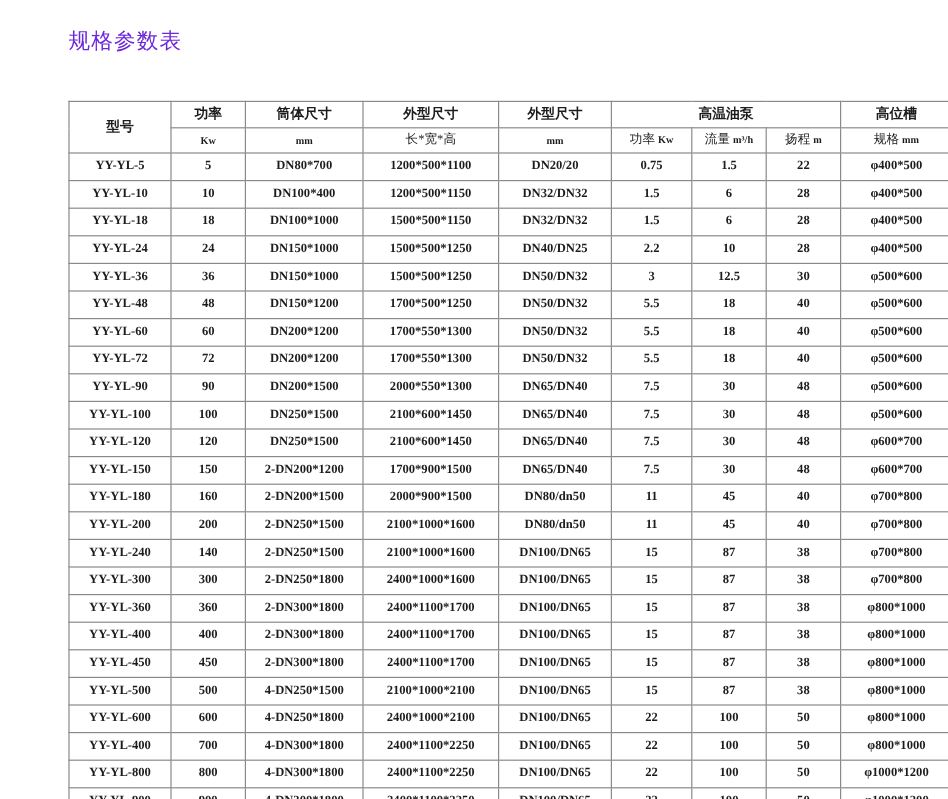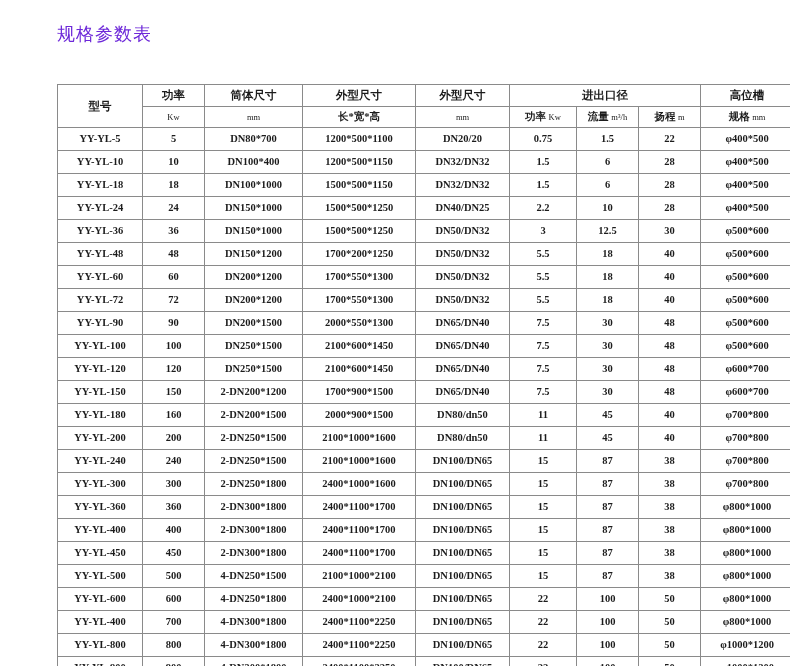--- a/index.html
+++ b/index.html
@@ -61,26 +61,26 @@
   table.spec thead th.unit-row {
     height: 20px;
     font-size: 10px;
   }
   .hdr-main {
     font-size: 11.5px;
     font-weight: bold;
   }
   .unit-small {
     font-size: 8.5px;
-    font-weight: normal;
+    font-weight: bold;
     letter-spacing: 0;
   }
   .unit-cn {
     font-size: 10.5px;
-    font-weight: bold;
+    font-weight: normal;
   }
   table.spec tbody td {
     height: 22px;
     font-size: 10.5px;
     font-weight: bold;
     font-family: "Liberation Serif", "DejaVu Serif", serif;
   }
   
   col.c-model  { width: 85px; }
   col.c-power  { width: 62px; }
@@ -112,21 +112,21 @@
           <col class="c-head">
           <col class="c-tank">
       </colgroup>
       <thead>
         <tr>
           <th rowspan="2" class="hdr-main">型号</th>
           <th class="hdr-main">功率</th>
           <th class="hdr-main">筒体尺寸</th>
           <th class="hdr-main">外型尺寸</th>
           <th class="hdr-main">外型尺寸</th>
-          <th colspan="3" class="hdr-main">进出口径</th>
+          <th colspan="3" class="hdr-main">高温油泵</th>
           <th class="hdr-main">高位槽</th>
         </tr>
         <tr>
           <th class="unit-row">
             <span class="unit-small">Kw</span>
           </th>
           <th class="unit-row">
             <span class="unit-small">mm</span>
           </th>
           <th class="unit-row">
@@ -206,21 +206,21 @@
             <td>DN50/DN32</td>
             <td>3</td>
             <td>12.5</td>
             <td>30</td>
             <td>φ500*600</td>
           </tr>
           <tr>
             <td>YY-YL-48</td>
             <td>48</td>
             <td>DN150*1200</td>
-            <td>1700*200*1250</td>
+            <td>1700*500*1250</td>
             <td>DN50/DN32</td>
             <td>5.5</td>
             <td>18</td>
             <td>40</td>
             <td>φ500*600</td>
           </tr>
           <tr>
             <td>YY-YL-60</td>
             <td>60</td>
             <td>DN200*1200</td>
@@ -303,21 +303,21 @@
             <td>2-DN250*1500</td>
             <td>2100*1000*1600</td>
             <td>DN80/dn50</td>
             <td>11</td>
             <td>45</td>
             <td>40</td>
             <td>φ700*800</td>
           </tr>
           <tr>
             <td>YY-YL-240</td>
-            <td>240</td>
+            <td>140</td>
             <td>2-DN250*1500</td>
             <td>2100*1000*1600</td>
             <td>DN100/DN65</td>
             <td>15</td>
             <td>87</td>
             <td>38</td>
             <td>φ700*800</td>
           </tr>
           <tr>
             <td>YY-YL-300</td>

